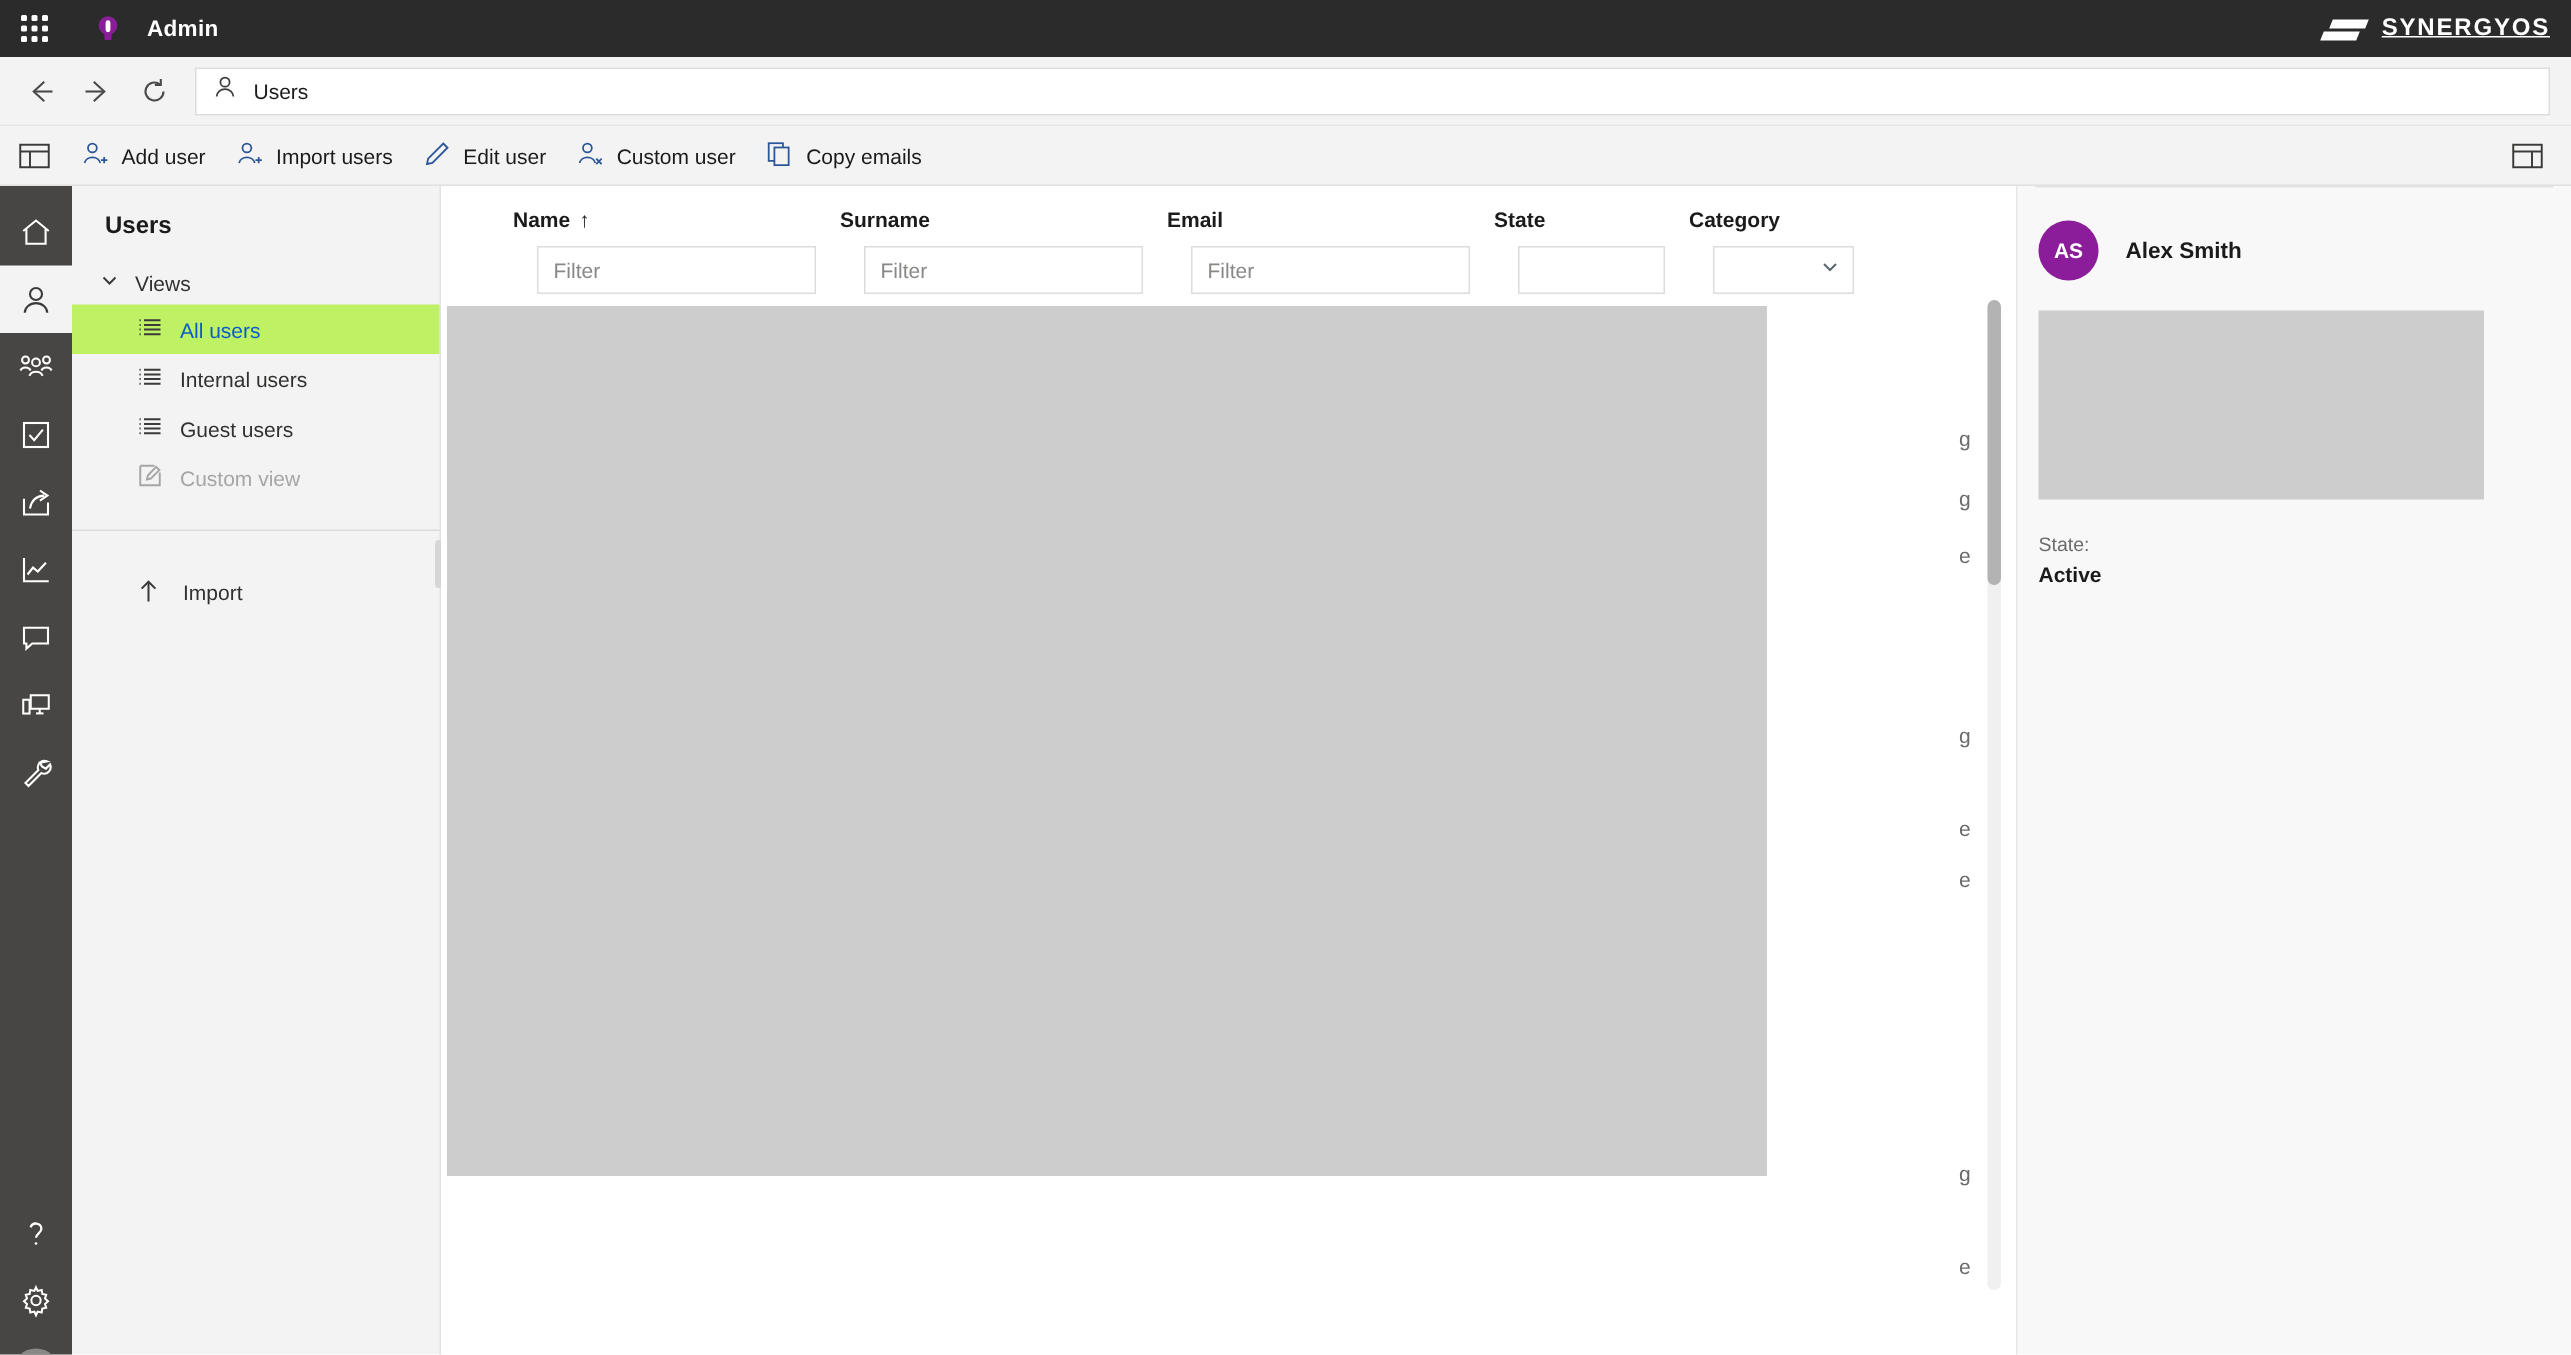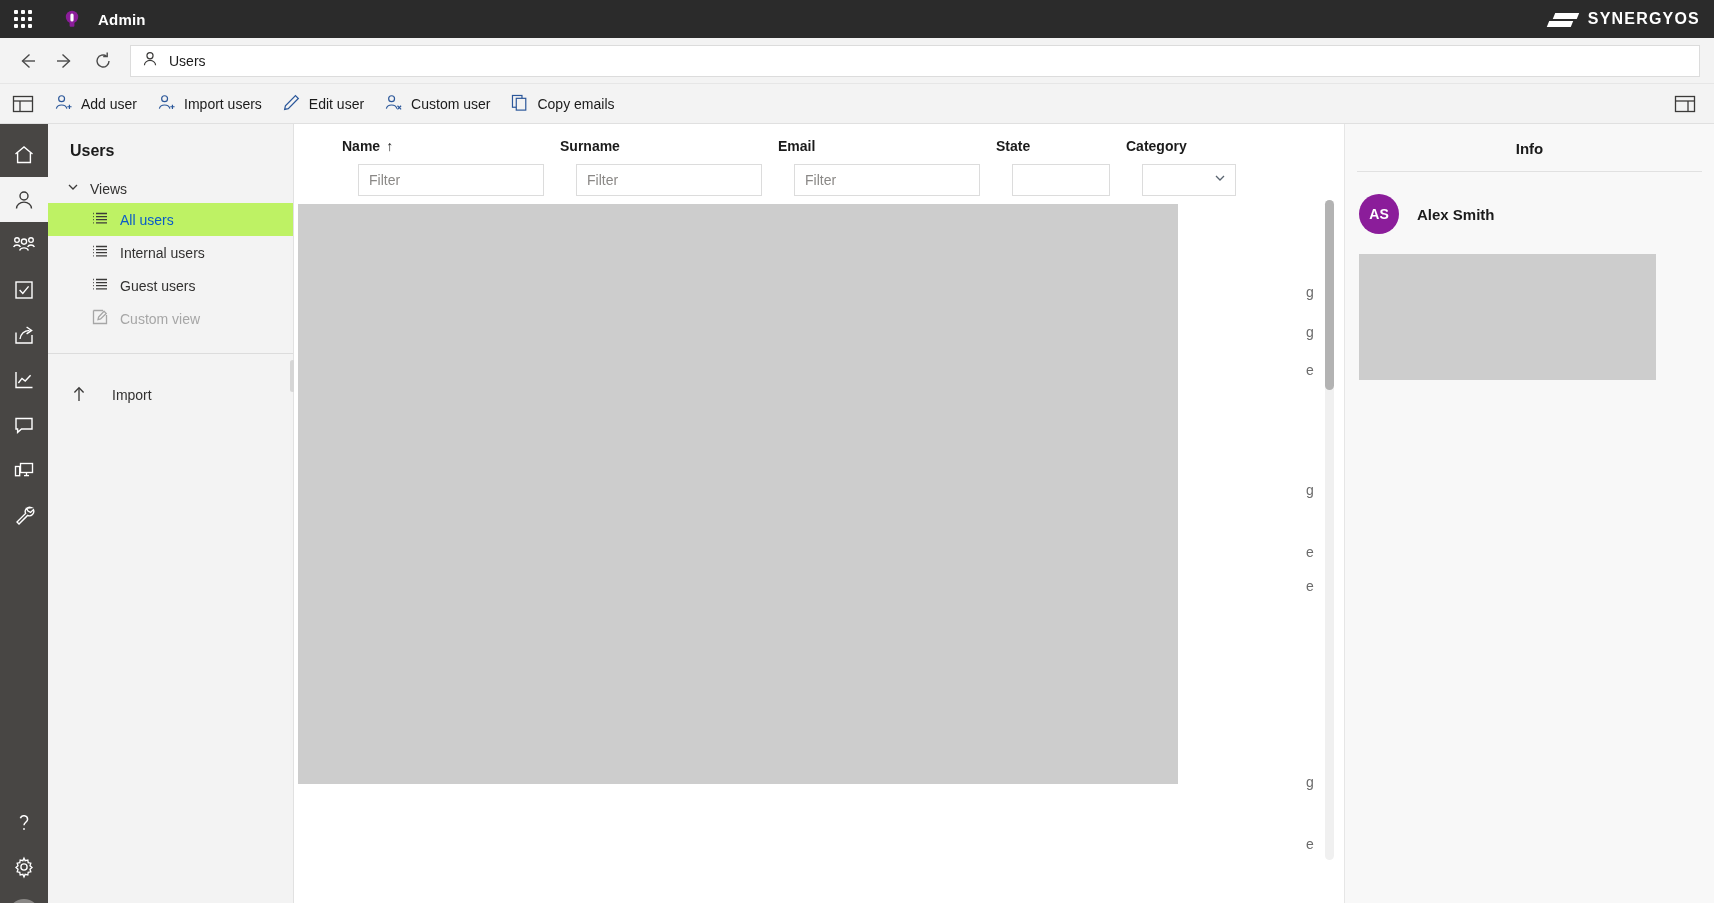--- a/index.html
+++ b/index.html
@@ -39,21 +39,21 @@
     display: flex; align-items: center; gap: 10px;
   }
   .brand-mark { width: 30px; height: 18px; position: relative; }
   .brand-mark i {
     position:absolute; left:0; height:6px; background:#fff;
     transform: skewX(-22deg);
   }
   .brand-mark i.b1 { top:3px; width:24px; left:6px; }
   .brand-mark i.b2 { top:11px; width:24px; left:0px; }
   .brand-text {
-    color:#fff; font-size:16px; font-weight:bold; letter-spacing:1.2px;
+    color:#fff; font-size:16px; font-weight:bold; letter-spacing:1.2px;text-decoration:underline;
   }
 
   
   .navbar {
     height: 46px; background: #f3f3f3;
     display: flex; align-items: center; padding: 0 8px;
     border-bottom: 1px solid #e6e6e6;
   }
   .nav-btn {
     width: 38px; height: 38px; display:flex; align-items:center; justify-content:center;
@@ -128,22 +128,22 @@
   }
   .views-item {
     display: flex; align-items: center; gap: 12px;
     height: 33px; padding-left: 44px; cursor: pointer;
     font-size: 14px; color: #323130;
   }
   .views-item.selected { background: #bef264; color: #0b5cc8; }
   .views-item.disabled { color: #a6a6a6; cursor: default; }
   .views-sep { height: 1px; background: #dcdcdc; margin: 18px 0 0 0; }
   .views-import {
-    display:flex; align-items:center; gap: 24px;
-    height: 38px; padding-left: 22px; margin-top: 22px;
+    display:flex; align-items:center; gap: 14px;
+    height: 38px; padding-left: 42px; margin-top: 22px;
     font-size: 14px; color: #323130; cursor: pointer;
   }
   .views-splitter {
     position: absolute; right: -2px; top: 236px;
     width: 5px; height: 32px; background: #d6d6d6; border-radius: 3px;
     cursor: col-resize;
   }
 
   
   .main {
@@ -591,21 +591,24 @@
         <span style="top:640px">e</span>
       </div>
       <div class="v-scroll">
           <i></i>
         </div>
     </div>
 
   </div>
 
   <div class="info">
-    <div class="info-title">Info</div>
     <div class="info-div"></div>
     <div class="info-person">
       <div class="info-avatar">AS</div>
       <div class="info-person-name">Alex Smith</div>
     </div>
     <div class="info-skeleton"></div>
+    <div class="info-field">
+      <div class="info-label">State:</div>
+      <div class="info-value">Active</div>
+    </div>
   </div>
 </div>
 
 </body></html>

